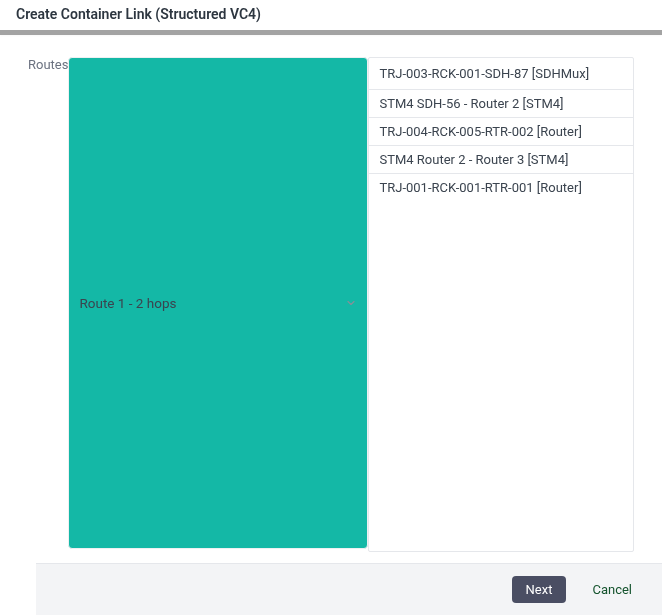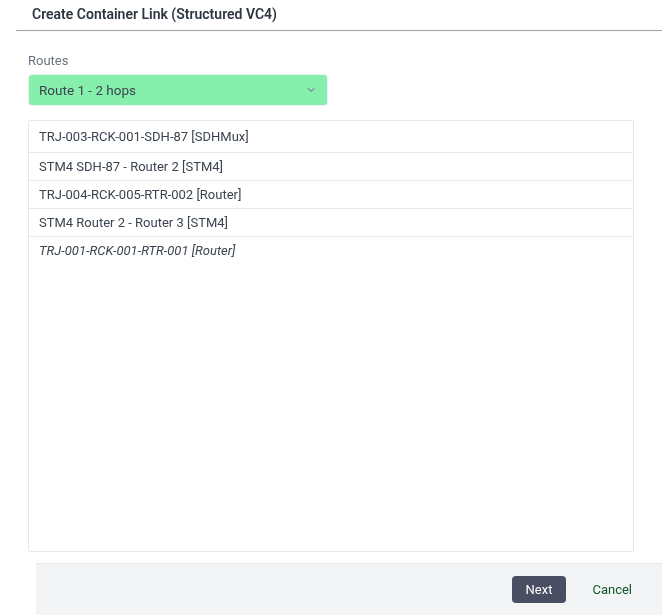--- a/index.html
+++ b/index.html
@@ -13,44 +13,43 @@
       color: #3b444f;
       background: #fff;
       width: 662px;
       height: 615px;
       display: flex;
       flex-direction: column;
       overflow: hidden;
     }
     .header {
       padding: 6px 4px 8px 16px;
-      border-bottom: 1px solid #a3a3a3;
+      border-bottom: 5px solid #a3a3a3;
       box-shadow: 0 1px 2px rgba(0,0,0,0.03);
-      margin-left: 16px;
     }
     .header-title {
       font-size: 14px;
       font-weight: 600;
       color: #2d3640;
     }
     .content {
       flex: 1;
       padding: 22px 28px 0 28px;
       display: flex;
-      flex-direction: column;
+      flex-direction: row;
       overflow: hidden;
     }
     .routes-label {
       font-size: 13px;
       color: #6b7280;
       margin-bottom: 6px;
     }
     .route-select {
       width: 300px;
-      background: #86efac;
+      background: #14b8a6;
       border: 1px solid #eef0f2;
       border-radius: 4px;
       padding: 7px 10px 7px 10px;
       font-size: 13.5px;
       color: #3b444f;
       display: flex;
       justify-content: space-between;
       align-items: center;
       cursor: pointer;
       margin-bottom: 14px;
@@ -70,21 +69,20 @@
       padding: 6px 10px;
       font-size: 13px;
       color: #3b444f;
       border-bottom: 1px solid #e5e7eb;
     }
     .route-row.level-0 {
       padding: 8px 10px;
     }
     .route-row:last-child {
       border-bottom: none;
-      font-style: italic;
     }
     .footer {
       background: #f3f4f6;
       border-top: 1px solid #e5e7eb;
       padding: 12px 16px;
       display: flex;
       justify-content: flex-end;
       gap: 12px;
       align-items: center;
       margin-left: 36px;
@@ -120,21 +118,21 @@
     <span>Route 1 - 2 hops</span>
     <span class="chevron">
       <svg width="12" height="12" viewBox="0 0 24 24" fill="none" stroke="currentColor" stroke-width="2.2" stroke-linecap="round" stroke-linejoin="round">
           <polyline points="6 9 12 15 18 9"></polyline>
         </svg>
     </span>
   </div>
 
   <div class="route-list" id="route-list">
       <div class="route-row level-0"><span>TRJ-003-RCK-001-SDH-87 [SDHMux]</span></div>
-      <div class="route-row level-1"><span>STM4 SDH-87 - Router 2 [STM4]</span></div>
+      <div class="route-row level-1"><span>STM4 SDH-56 - Router 2 [STM4]</span></div>
       <div class="route-row level-1"><span>TRJ-004-RCK-005-RTR-002 [Router]</span></div>
       <div class="route-row level-1"><span>STM4 Router 2 - Router 3 [STM4]</span></div>
       <div class="route-row level-1"><span>TRJ-001-RCK-001-RTR-001 [Router]</span></div>
     </div>
 </div>
 
 <div class="footer">
   <button class="btn btn-primary">Next</button>
   <button class="btn btn-secondary">Cancel</button>
 </div>

